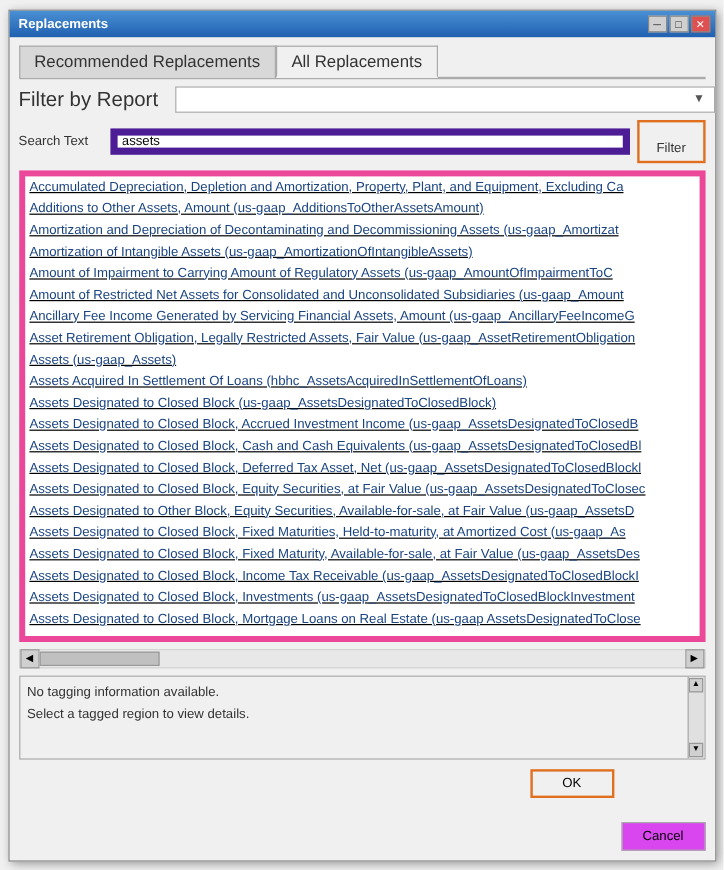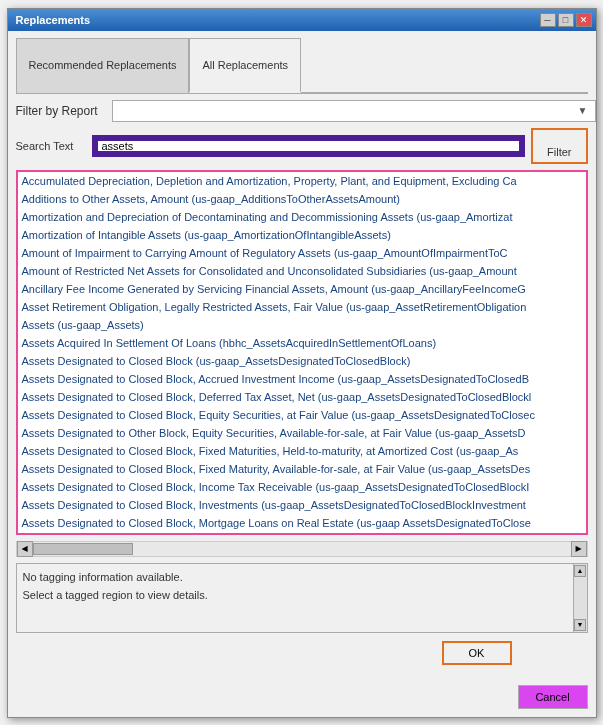--- a/index.html
+++ b/index.html
@@ -61,44 +61,44 @@
       padding: 6px 8px 8px 8px;
       gap: 6px;
     }
     .tabs-row {
       display: flex;
       gap: 0;
       border-bottom: 2px solid #aaa;
       flex-shrink: 0;
     }
     .tab {
-      padding: 20px 12px;
+      padding: 4px 12px;
       background: #d8d8d8;
       border: 1px solid #aaa;
       border-bottom: none;
       cursor: pointer;
-      font-size: 11px;
+      font-size: 14px;
       color: #333;
       position: relative;
       bottom: -1px;
     }
     .tab.active {
       background: #f0f0f0;
       border-bottom: 2px solid #f0f0f0;
       z-index: 1;
       font-weight: 500;
     }
     .filter-row {
       display: flex;
       align-items: center;
       gap: 6px;
       flex-shrink: 0;
     }
     .filter-label {
-      font-size: 12px;
+      font-size: 17px;
       color: #333;
       min-width: 80px;
       text-align: right;
     }
     .filter-select-wrap {
       flex: 1;
       display: flex;
       align-items: center;
       justify-content: flex-end;
     }
@@ -142,25 +142,26 @@
       height: 24px;
       padding: 16px 14px;
       border: 2px solid #e07020;
       background: #f0f0f0;
       font-size: 11px;
       cursor: pointer;
       color: #333;
     }
     .list-area {
       flex: 1;
-      border: 2px solid #ec4899;
+      border: 5px solid #ec4899;
       background: white;
       overflow-y: auto;
       overflow-x: auto;
       min-height: 0;
+      text-decoration: underline;
     }
     .list-item {
       padding: 1px 4px;
       font-size: 11px;
       color: #1a4480;
       white-space: nowrap;
       cursor: pointer;
       line-height: 16px;
     }
     .scrollbar-h-area {
@@ -313,20 +314,21 @@
       <div class="list-item">Amortization and Depreciation of Decontaminating and Decommissioning Assets (us-gaap_Amortizat</div>
       <div class="list-item">Amortization of Intangible Assets (us-gaap_AmortizationOfIntangibleAssets)</div>
       <div class="list-item">Amount of Impairment to Carrying Amount of Regulatory Assets (us-gaap_AmountOfImpairmentToC</div>
       <div class="list-item">Amount of Restricted Net Assets for Consolidated and Unconsolidated Subsidiaries (us-gaap_Amount</div>
       <div class="list-item">Ancillary Fee Income Generated by Servicing Financial Assets, Amount (us-gaap_AncillaryFeeIncomeG</div>
       <div class="list-item">Asset Retirement Obligation, Legally Restricted Assets, Fair Value (us-gaap_AssetRetirementObligation</div>
       <div class="list-item">Assets (us-gaap_Assets)</div>
       <div class="list-item">Assets Acquired In Settlement Of Loans (hbhc_AssetsAcquiredInSettlementOfLoans)</div>
       <div class="list-item">Assets Designated to Closed Block (us-gaap_AssetsDesignatedToClosedBlock)</div>
       <div class="list-item">Assets Designated to Closed Block, Accrued Investment Income (us-gaap_AssetsDesignatedToClosedB</div>
+      <div class="list-item">Assets Designated to Closed Block, Cash and Cash Equivalents (us-gaap_AssetsDesignatedToClosedBl</div>
       <div class="list-item">Assets Designated to Closed Block, Deferred Tax Asset, Net (us-gaap_AssetsDesignatedToClosedBlockl</div>
       <div class="list-item">Assets Designated to Closed Block, Equity Securities, at Fair Value (us-gaap_AssetsDesignatedToClosec</div>
       <div class="list-item">Assets Designated to Other Block, Equity Securities, Available-for-sale, at Fair Value (us-gaap_AssetsD</div>
       <div class="list-item">Assets Designated to Closed Block, Fixed Maturities, Held-to-maturity, at Amortized Cost (us-gaap_As</div>
       <div class="list-item">Assets Designated to Closed Block, Fixed Maturity, Available-for-sale, at Fair Value (us-gaap_AssetsDes</div>
       <div class="list-item">Assets Designated to Closed Block, Income Tax Receivable (us-gaap_AssetsDesignatedToClosedBlockI</div>
       <div class="list-item">Assets Designated to Closed Block, Investments (us-gaap_AssetsDesignatedToClosedBlockInvestment</div>
       <div class="list-item">Assets Designated to Closed Block, Mortgage Loans on Real Estate (us-gaap AssetsDesignatedToClose</div>
     </div>
 

